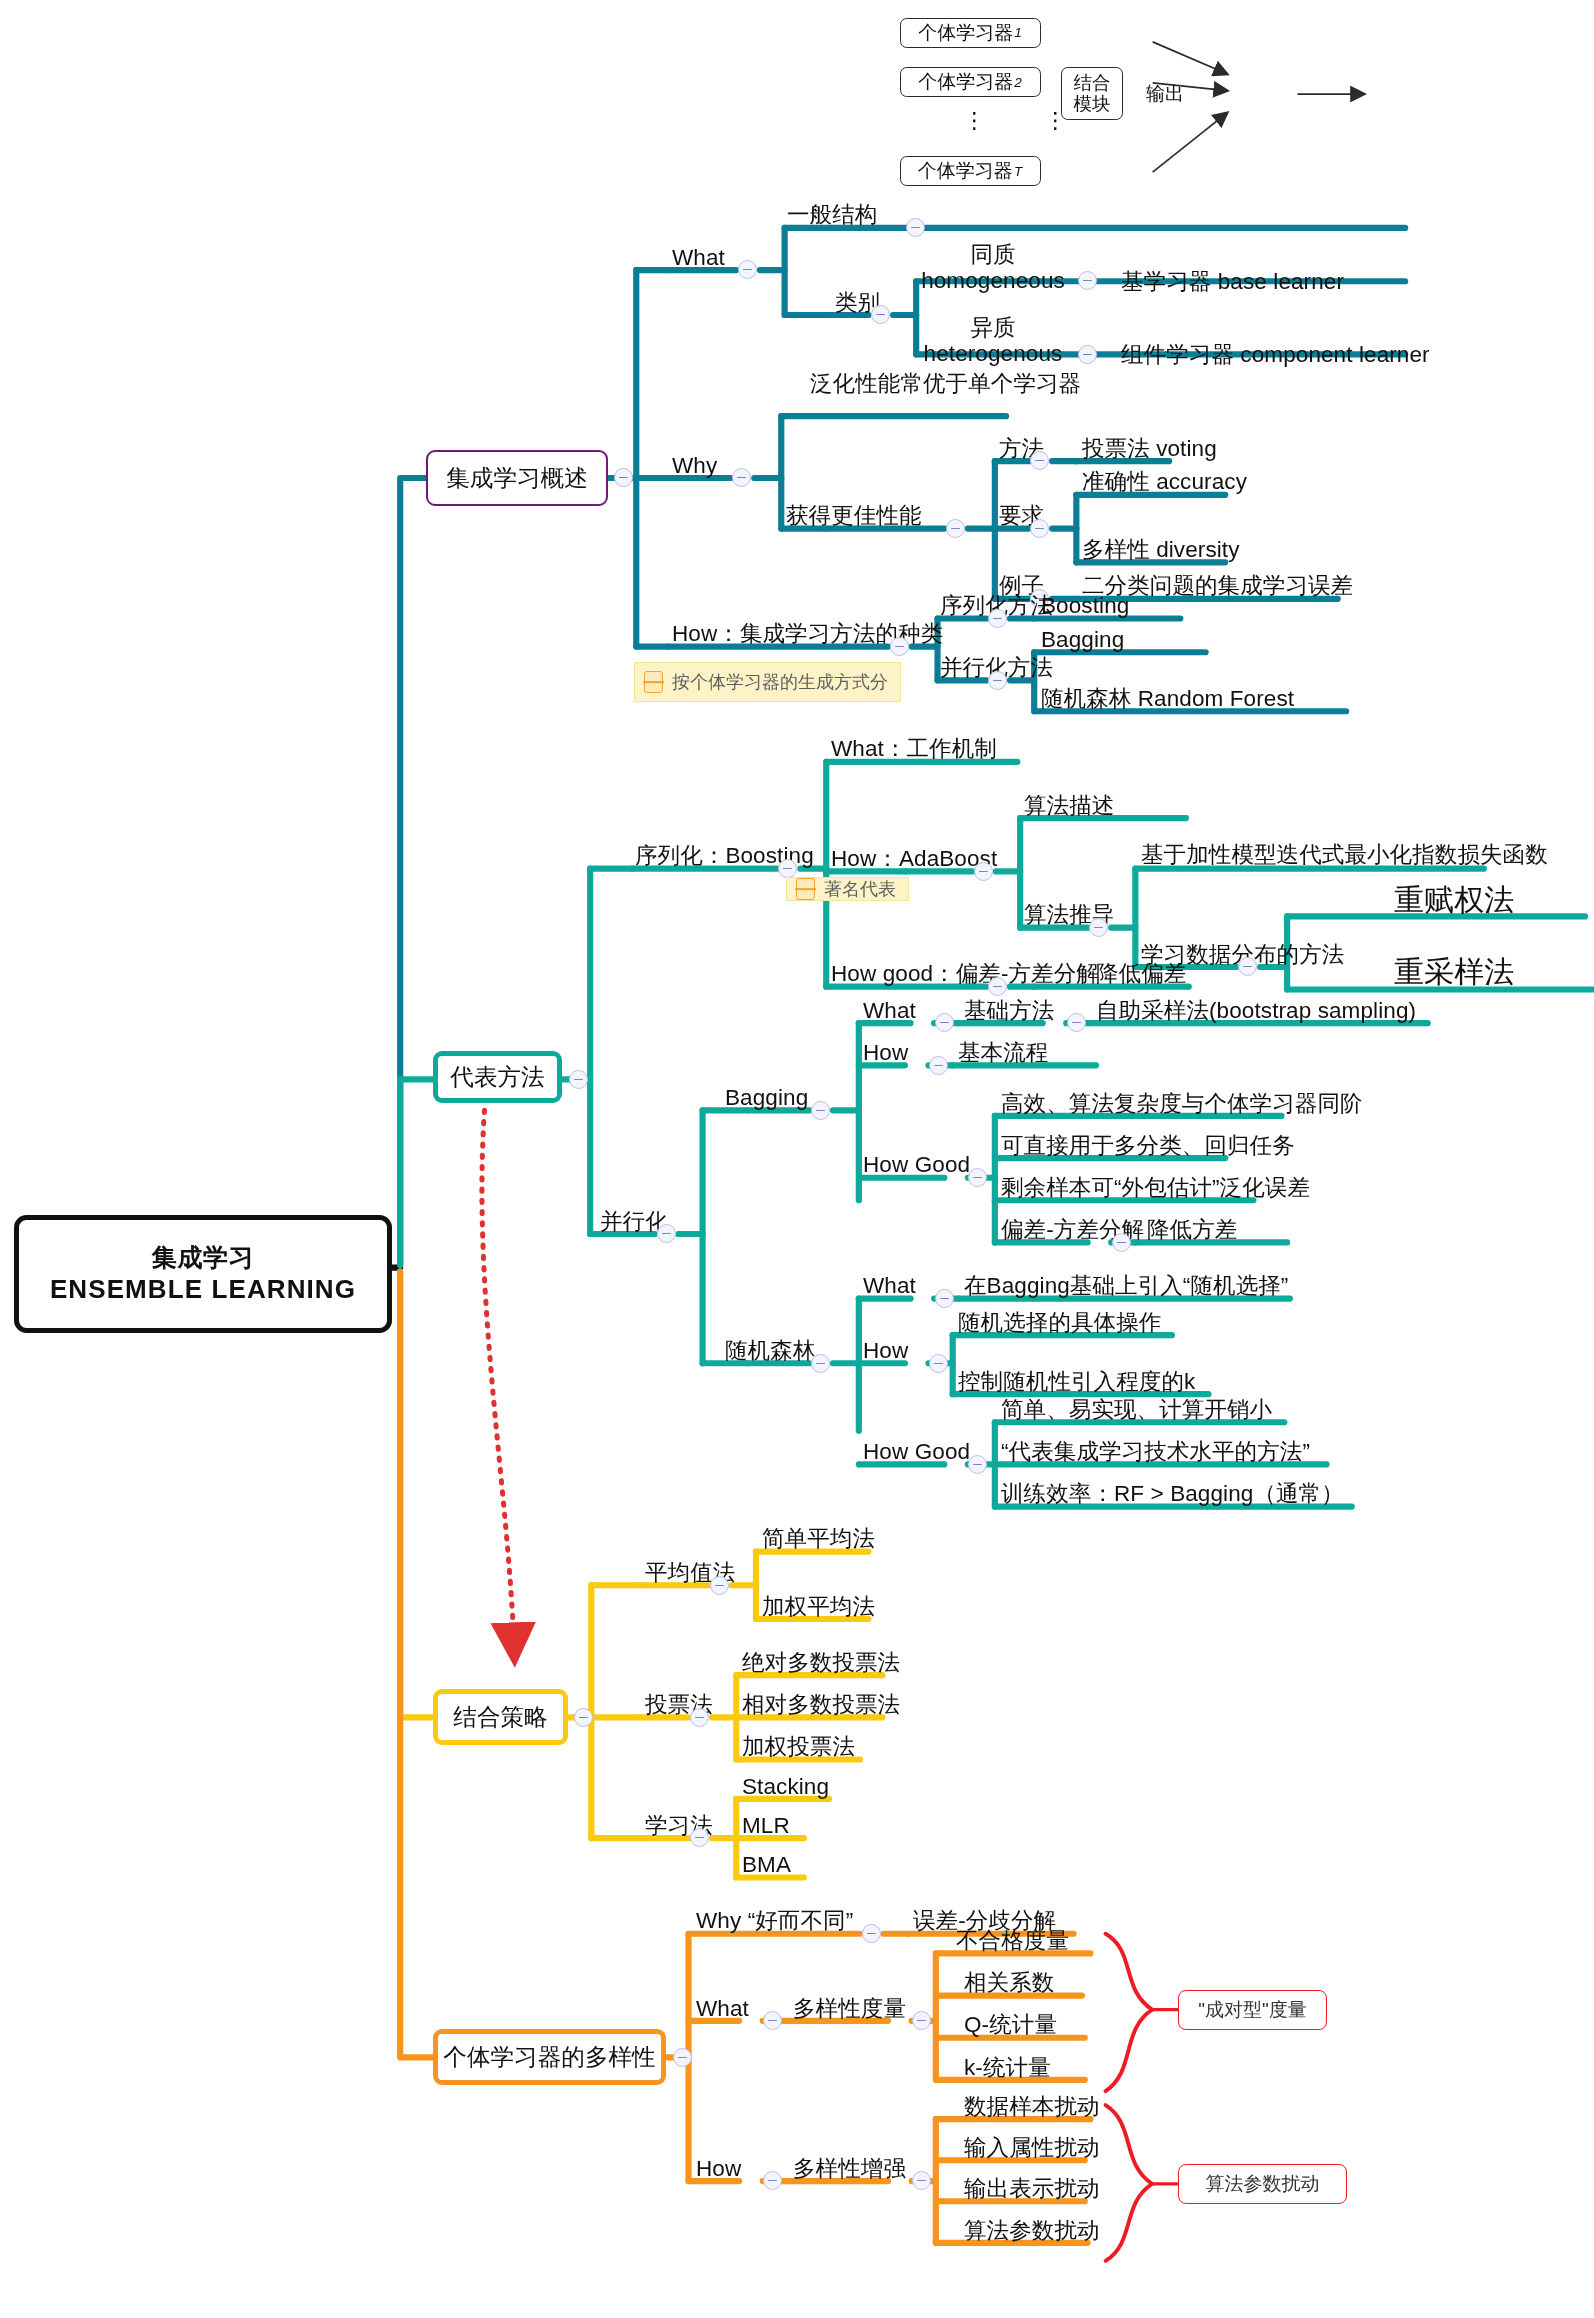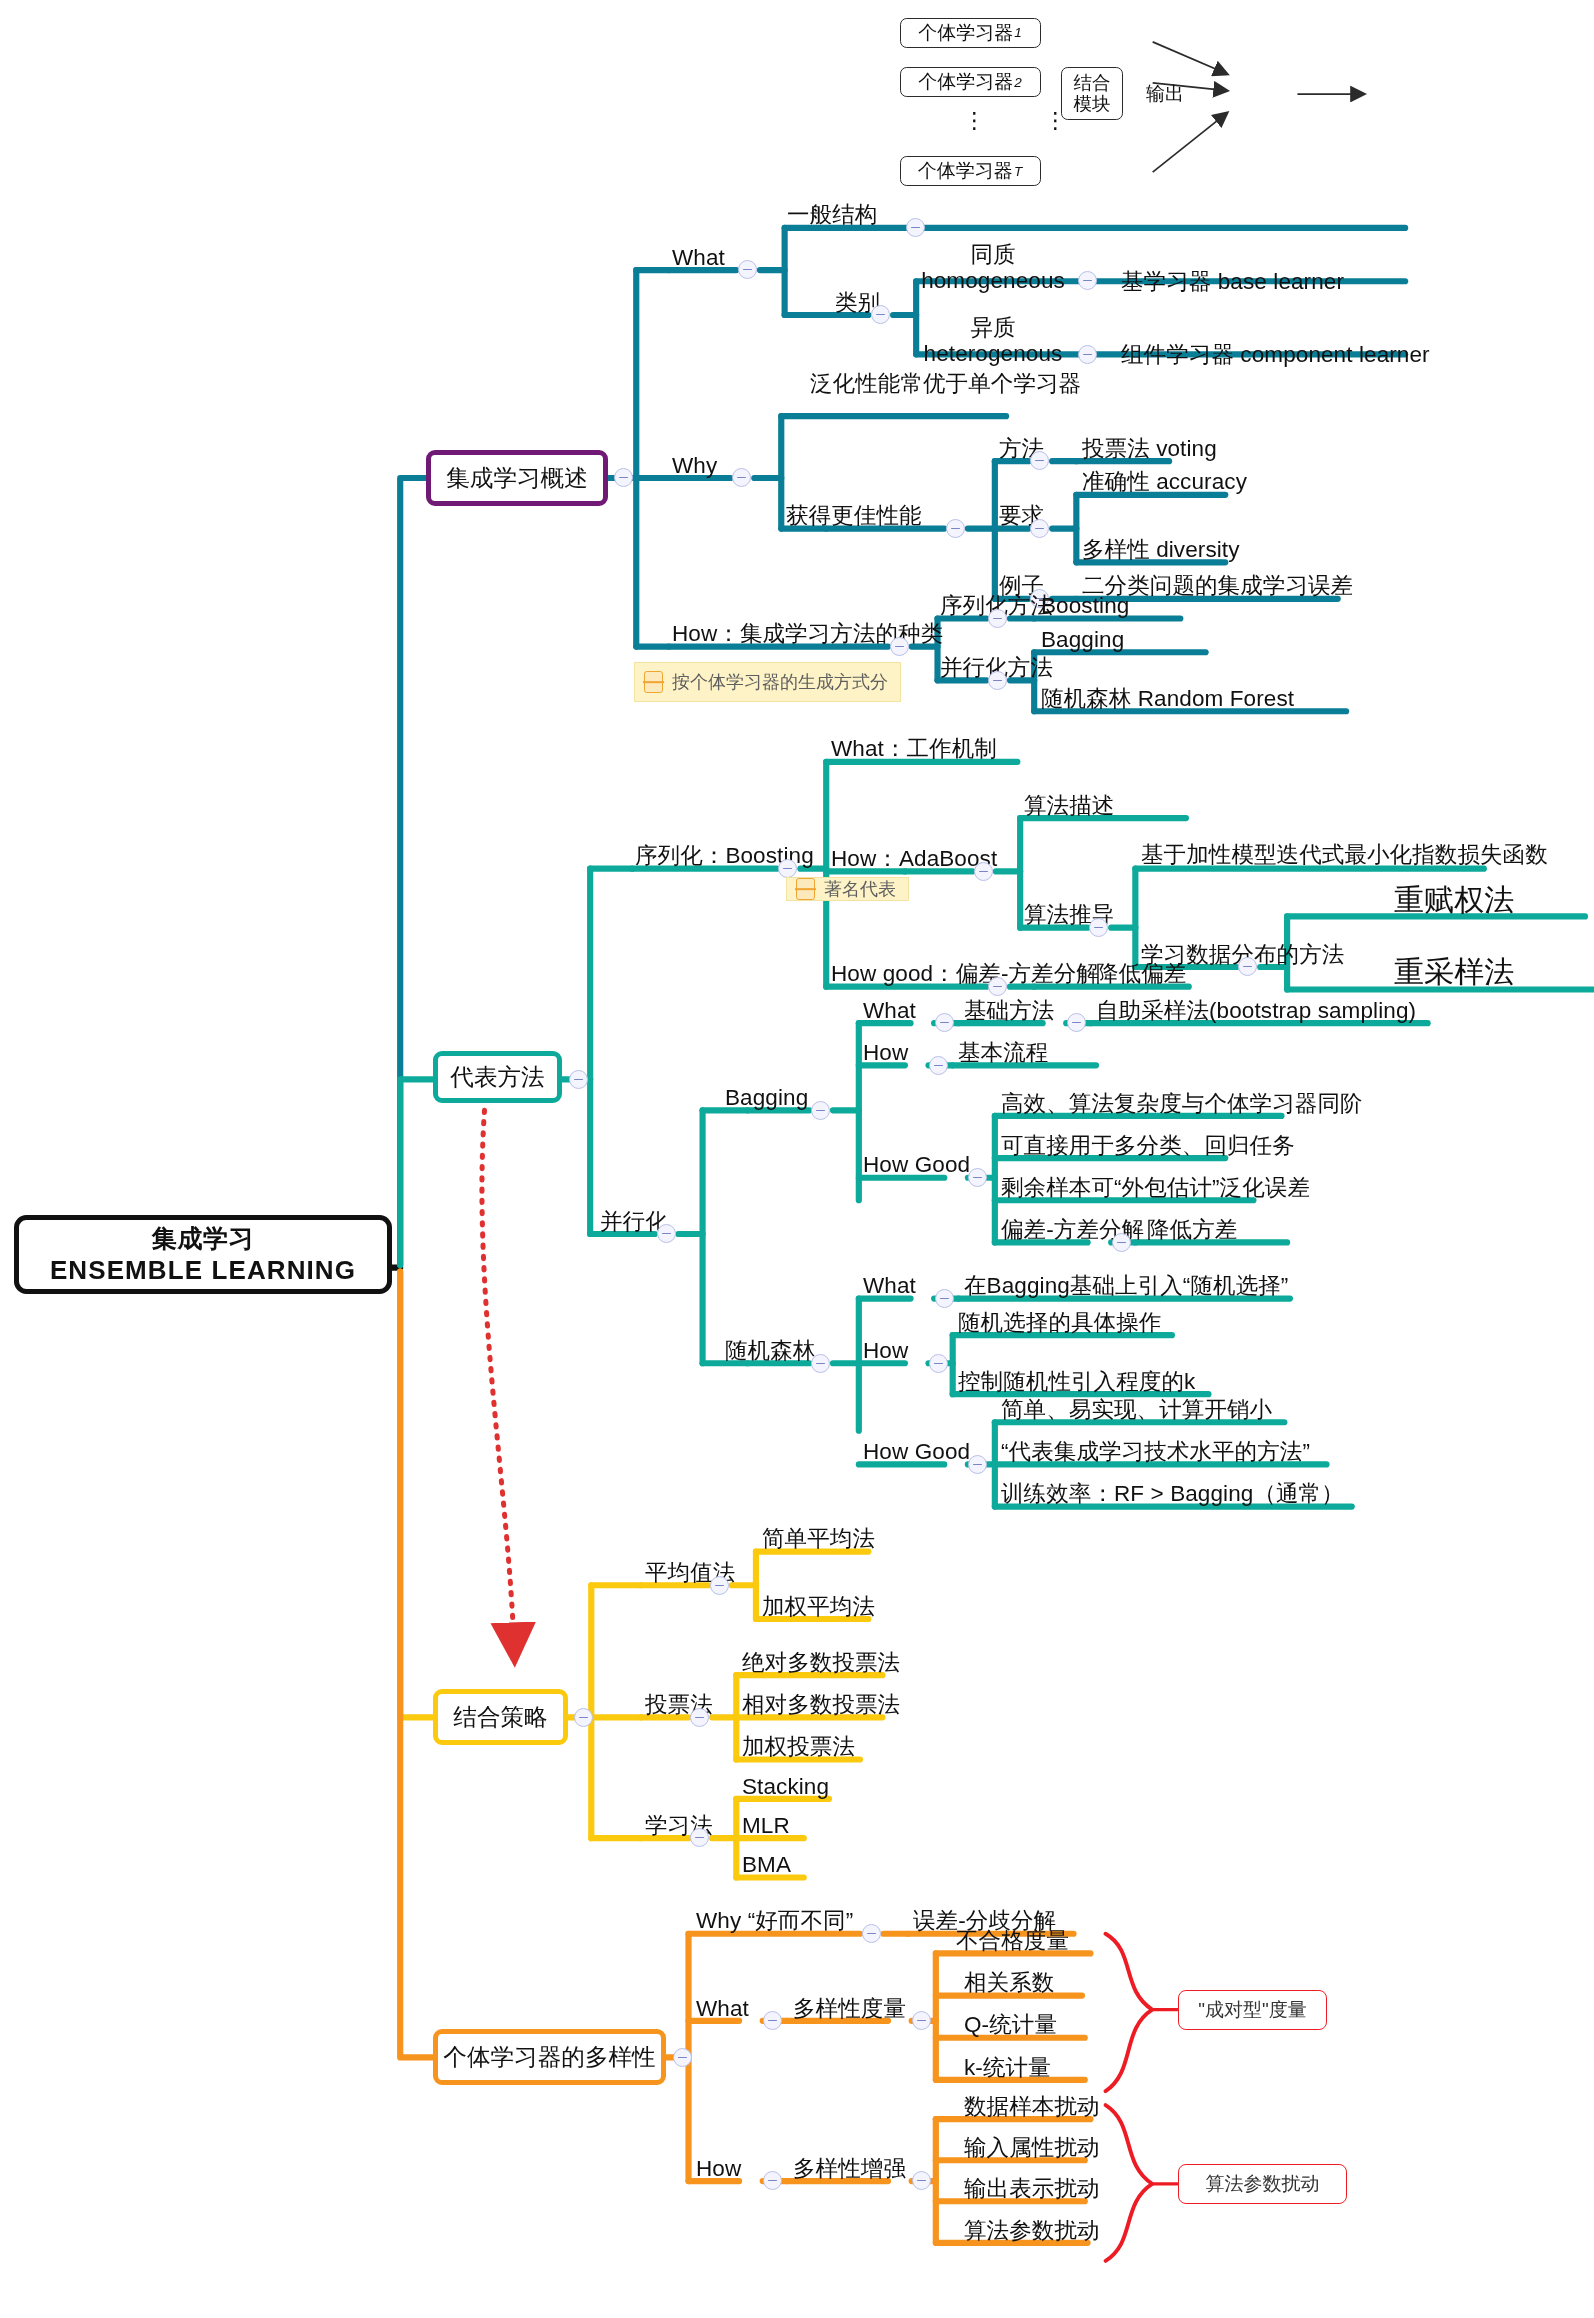--- a/index.html
+++ b/index.html
@@ -339,26 +339,26 @@
       <span>个体学习器</span>
         <span class="sub">T</span>
     </div>
     <div class="fig-node stack" style="left:184px; top:56px; width:62px; height:53px;">
       <span>结合</span>
       <span>模块</span>
     </div>
     <div class="fig-label" style="left:269px; top:70px;">输出</div>
   </div>
 
-  <div class="topic root" style="left:14px; top:1215px; width:378px; height:79px;">
+  <div class="topic root" style="left:14px; top:1215px; width:378px; height:118px;">
     <span class="cn">集成学习</span>
     <span class="en">ENSEMBLE LEARNING</span>
   </div>
 
-  <div class="topic" style="left:426px; top:450px; width:182px; height:56px; border:5px solid #701a75;">
+  <div class="topic" style="left:426px; top:450px; width:182px; height:56px; border:2px solid #701a75;">
     <span>集成学习概述</span>
   </div>
   <div class="toggle" style="left:614px; top:468px;"></div>
 
   <div class="topic" style="left:433px; top:1051px; width:129px; height:52px; border:5px solid #0DAA9B;">
     <span>代表方法</span>
   </div>
   <div class="toggle" style="left:569px; top:1070px;"></div>
 
   <div class="topic" style="left:433px; top:1689px; width:135px; height:56px; border:5px solid #FBC90D;">

